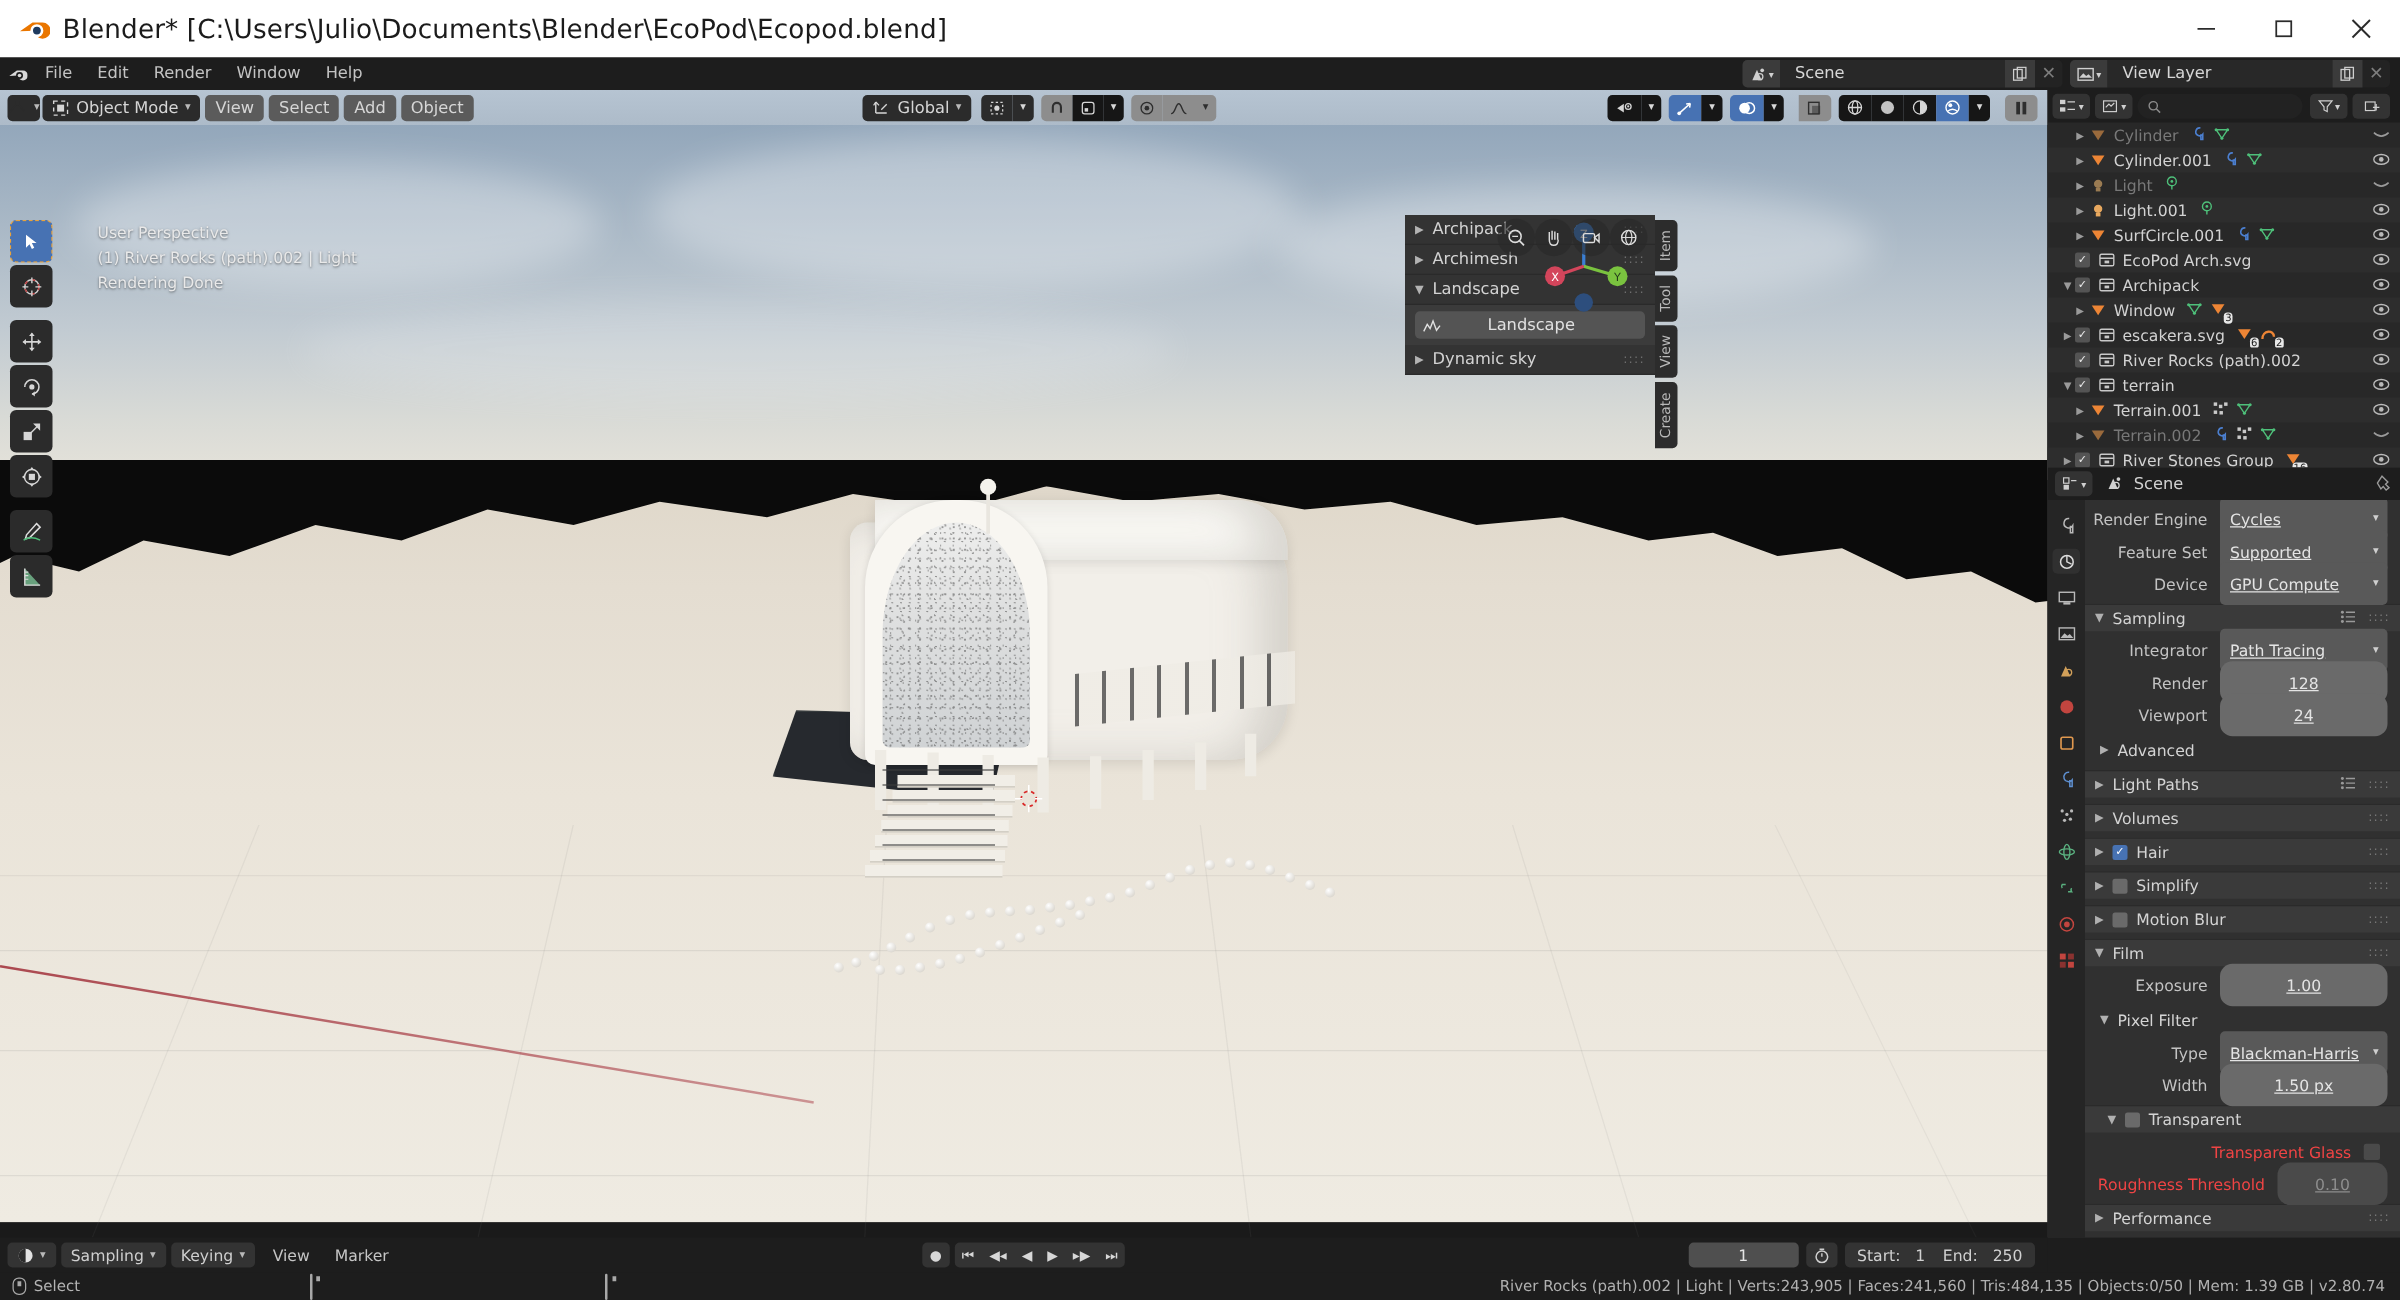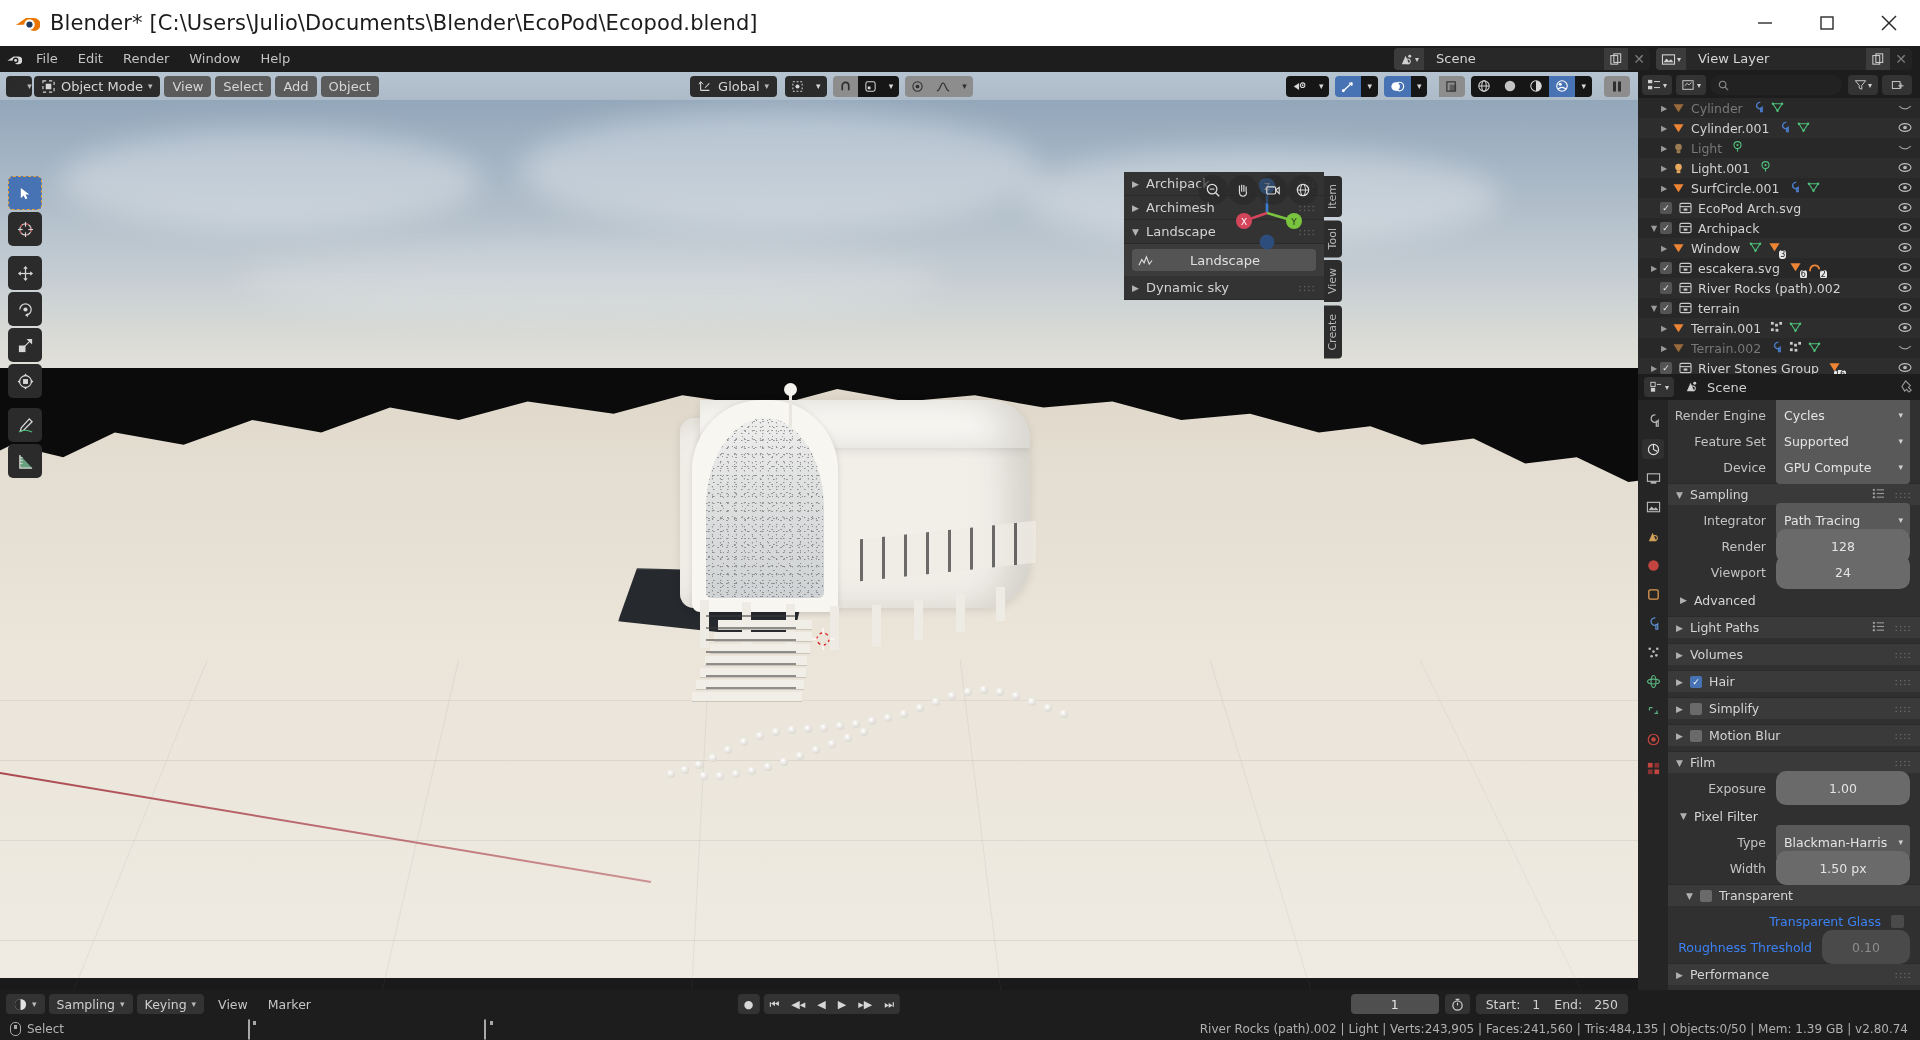--- a/index.html
+++ b/index.html
@@ -163,37 +163,37 @@
   #pr-tabs { position:absolute; left:0; top:26px; width:30px; bottom:0; background:#252525;
     padding-top:10px; display:flex; flex-direction:column; align-items:center; gap:9px;}
   .prt { width:22px; height:20px; display:flex; align-items:center; justify-content:center;
     border-radius:4px; }
   .prt.on { background:#303030; }
   #pr-body { position:absolute; left:30px; top:26px; right:0; bottom:0; background:#303030;
     overflow:hidden; }
   .p-row { display:flex; align-items:center; height:22px; margin:4px 10px 0 4px; }
   .p-lbl { width:104px; text-align:right; font-size:12.5px; color:#c3c3c3; padding-right:10px; }
   .p-field { flex:1; height:20px; background:#545454; border-radius:4px; color:#e4e4e4;
-    font-size:12.5px; display:flex; align-items:center; padding:17px 8px; position:relative; }
+    font-size:12.5px; display:flex; align-items:center; padding:17px 8px; position:relative;text-decoration:underline; }
   .p-field.drop { background:#595959; }
   .p-field .dv { position:absolute; right:7px; color:#cfcfcf; font-size:9px; }
   .p-field.num { justify-content:center; background:#6a6a6a;border-radius:10px; }
   .p-field.dis { background:#4a4a4a; color:#8d8d8d; }
   .sect { height:22px; background:#3a3a3a; display:flex; align-items:center; padding:0 8px;
     margin-top:5px; border-top:1px solid #2a2a2a; }
   .sect.flat { background:transparent; border-top:none; }
   .sect .tri { color:#b0b0b0; font-size:9px; width:14px; }
   .sect .nm { color:#d4d4d4; font-size:12.5px; }
   .sect .right { margin-left:auto; display:flex; align-items:center; gap:10px; color:#777;
     font-size:10px; letter-spacing:1px;}
   .sect .cb { width:12px; height:12px; border-radius:2px; background:#6a6a6a; margin-right:7px;
     display:flex; align-items:center; justify-content:center; font-size:9px; color:#fff;}
   .sect .cb.on { background:#4772b3; }
   .sub { padding-left:12px; }
-  .dimtxt { color:#3b82f6; }
+  .dimtxt { color:#ef4444; }
 
   
   #timeline { position:absolute; left:0; top:990px; width:1638px; height:28px;
     background:#1d1d1d; display:flex; align-items:center; padding:0 6px; }
   .tl-btn { height:20px; background:#333; border-radius:4px; color:#cfcfcf; font-size:12.5px;
     display:flex; align-items:center; padding:0 8px; margin-right:4px; }
   .tl-plain { color:#c5c5c5; font-size:12.5px; padding:0 10px; }
   .tl-center { position:absolute; left:50%; transform:translateX(-50%); display:flex;
     align-items:center; gap:4px; }
   .tl-pb { height:20px; background:#333; border-radius:4px; display:flex; align-items:center; }
@@ -544,20 +544,25 @@
       <svg width="22" height="22" viewBox="0 0 22 22">
         <circle cx="11" cy="11" r="6" fill="none" stroke="#d92a2a" stroke-width="1.4" stroke-dasharray="3 3"></circle>
         <line x1="11" y1="0" x2="11" y2="6" stroke="#fff" stroke-width="1.2"></line>
         <line x1="11" y1="16" x2="11" y2="22" stroke="#fff" stroke-width="1.2"></line>
         <line x1="0" y1="11" x2="6" y2="11" stroke="#fff" stroke-width="1.2"></line>
         <line x1="16" y1="11" x2="22" y2="11" stroke="#fff" stroke-width="1.2"></line>
       </svg>
     </div>
   </div>
 
+  <div id="vp-text">
+    <div>User Perspective</div>
+    <div>(1) River Rocks (path).002 | Light</div>
+    <div>Rendering Done</div>
+  </div>
 
   <div id="vp-tools">
     <div class="tool sel">
       <svg width="15" height="15" viewBox="0 0 16 16">
           <path d="M3 2 L3 13 L6 10 L8 14 L10 13 L8 9 L12 9 Z" fill="#fff"></path>
         </svg>
     </div>
     <div class="tool">
       <svg width="17" height="17" viewBox="0 0 18 18">
           <circle cx="9" cy="9" r="6" fill="none" stroke="#d0d0d0" stroke-width="1.2"></circle>

